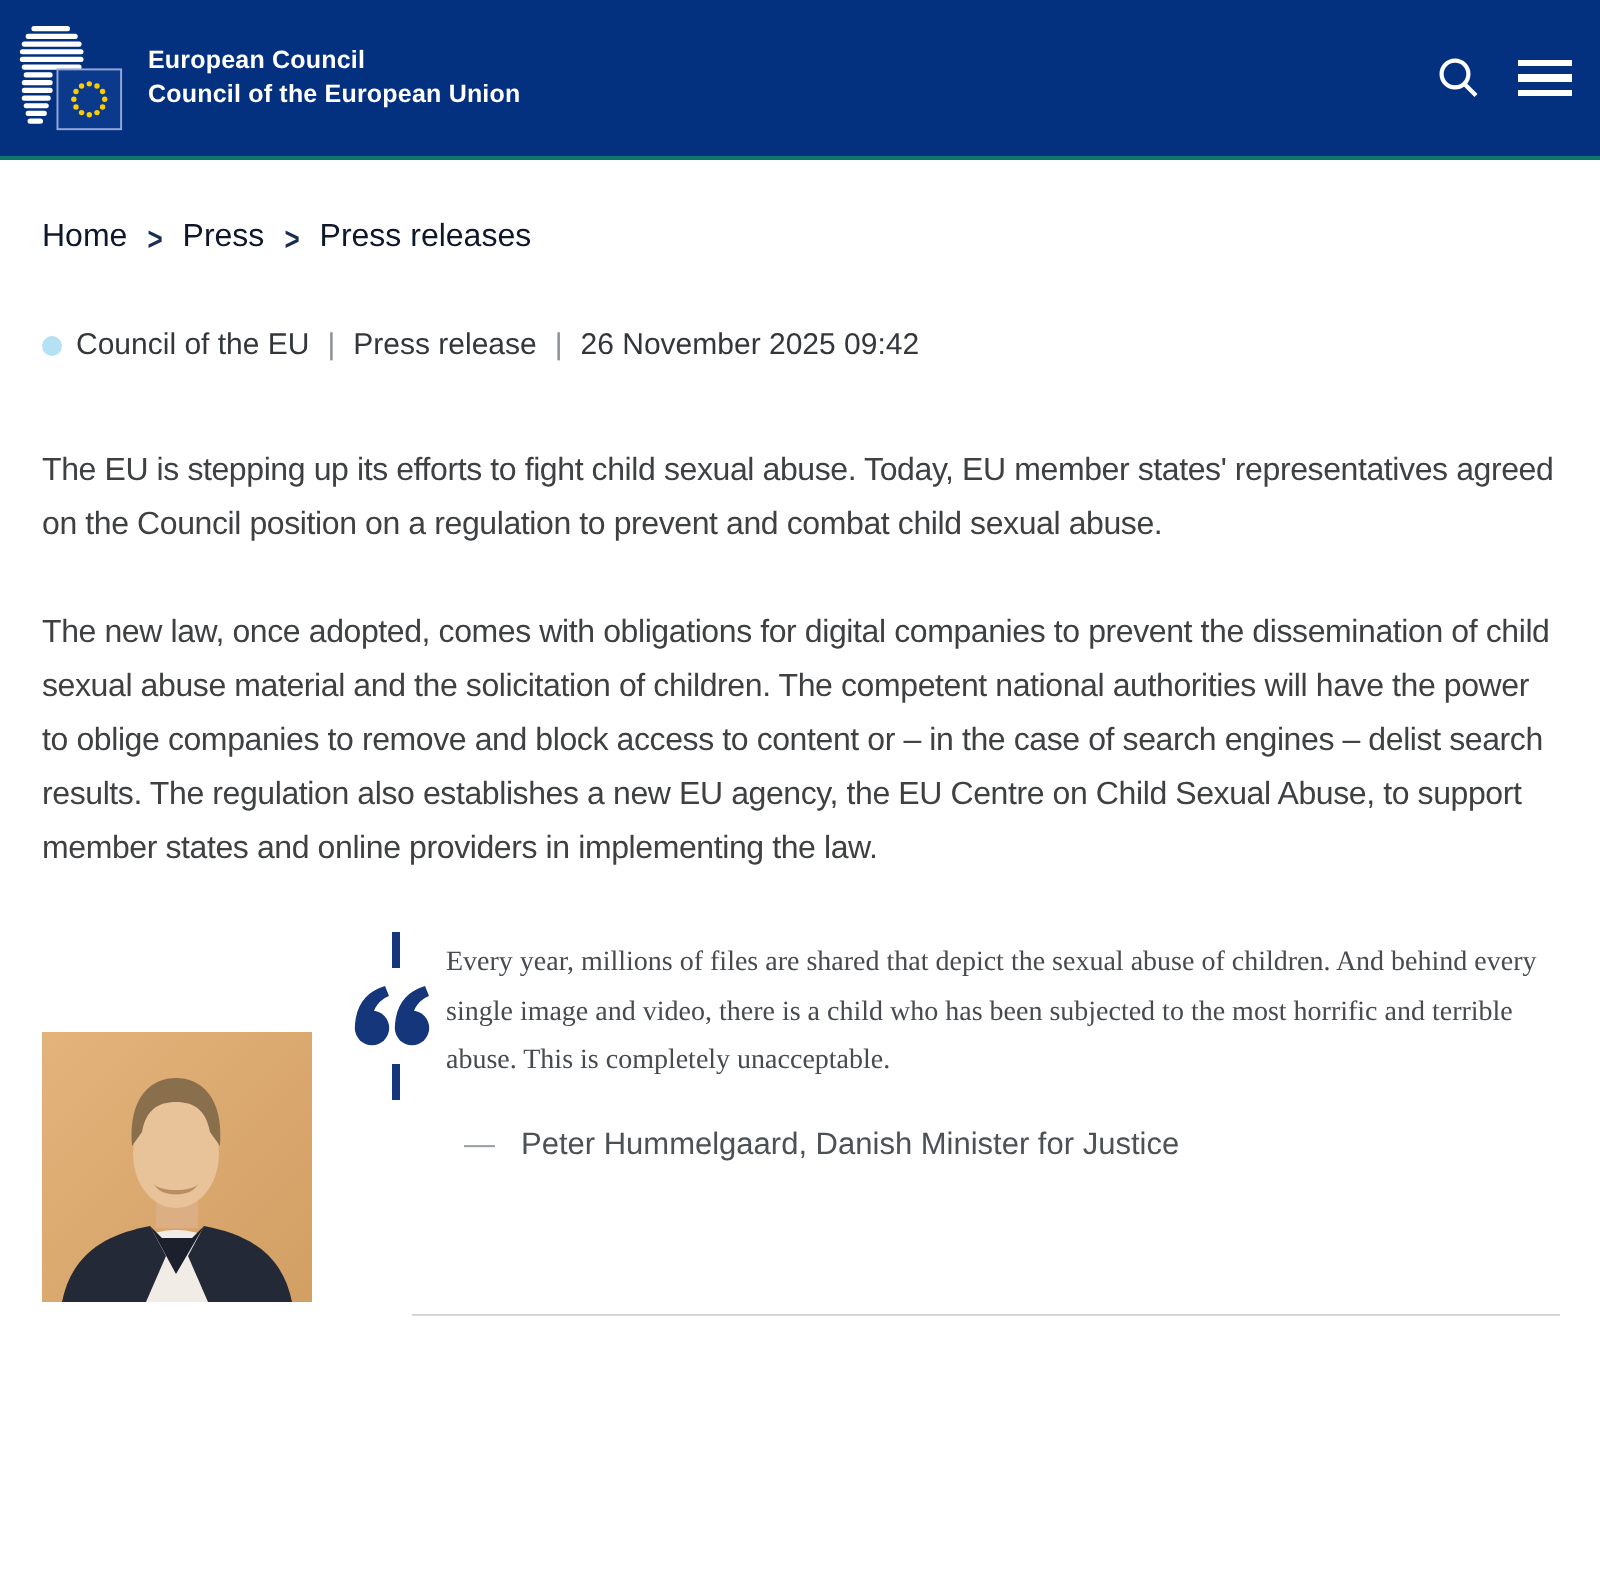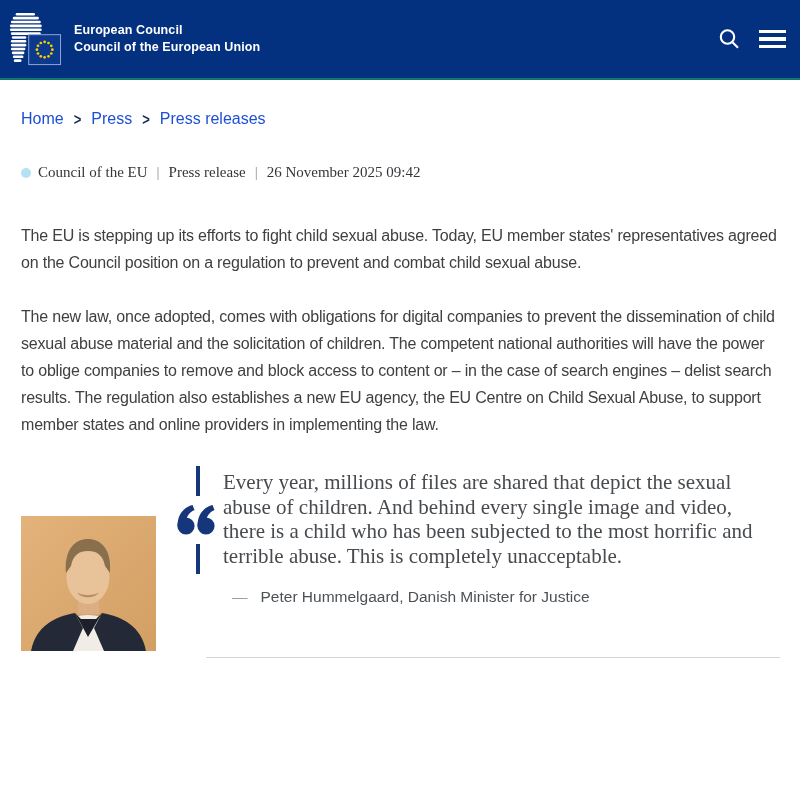--- a/index.html
+++ b/index.html
@@ -25,24 +25,24 @@
   .brand-text { margin-left: 12px; color: #ffffff; font-weight: 700; font-size: 12.5px; line-height: 17px; letter-spacing: 0.1px; }
   .header-actions { margin-left: auto; display: flex; align-items: center; gap: 14px; }
   .icon-btn { background: none; border: none; padding: 4px; cursor: pointer; display: flex; align-items: center; }
   .hamburger { display: flex; flex-direction: column; gap: 4px; padding: 4px 0; }
   .hamburger span { display: block; width: 27px; height: 3.5px; background: #ffffff; }
 
   
   .content { padding: 0 20px 0 21px; }
 
   .breadcrumb { margin-top: 30px; font-size: 16px; display: flex; align-items: center; gap: 10px; }
-  .breadcrumb a { color: #1d4ed8; text-decoration: none; cursor: pointer; }
+  .breadcrumb a { color: #0f172a; text-decoration: none; cursor: pointer; }
   .crumb-sep { color: #1a2d52; font-weight: 700; font-size: 13px; transform: scaleY(1.25); }
 
-  .meta-row { margin-top: 36px; display: flex; align-items: center; font-size: 15px; color: #33373b; font-family: Liberation Serif, serif; }
+  .meta-row { margin-top: 36px; display: flex; align-items: center; font-size: 15px; color: #33373b; }
   .meta-dot { width: 10px; height: 10px; border-radius: 50%; background: #b5e1f5; margin-right: 7px; }
   .meta-sep { color: #8a8f94; margin: 0 9px; }
 
   h1.article-title {
     margin: 12px 0 0 0;
     font-size: 34px;
     line-height: 41px;
     font-weight: 700;
     letter-spacing: -1px;
     color: #35495c;
@@ -72,21 +72,21 @@
   .qbar { position: absolute; left: 0; top: 0; bottom: 0; width: 4px; background: #16367c; }
   .qglyph {
     position: absolute; left: -21px; top: 50%;
     transform: translateY(-50%);
     background: #ffffff; padding: 9px 2px;
     line-height: 0;
   }
   blockquote .qtext {
     margin: 0;
     font-family: "Liberation Serif", "DejaVu Serif", serif;
-    font-size: 21px;
+    font-size: 14px;
     line-height: 24.5px;
     color: #474b4f;
     max-width: 556px;
   }
   .attribution { margin: 14px 0 0 36px; font-size: 15.5px; color: #4c5156; display: flex; align-items: baseline; }
   .attribution .dash { color: #9aa0a6; margin-right: 13px; }
 
   .bottom-divider { margin: 6px 0 0 185px; border-top: 1px solid #d4d6d8; height: 0; }
 </style>
 </head>

